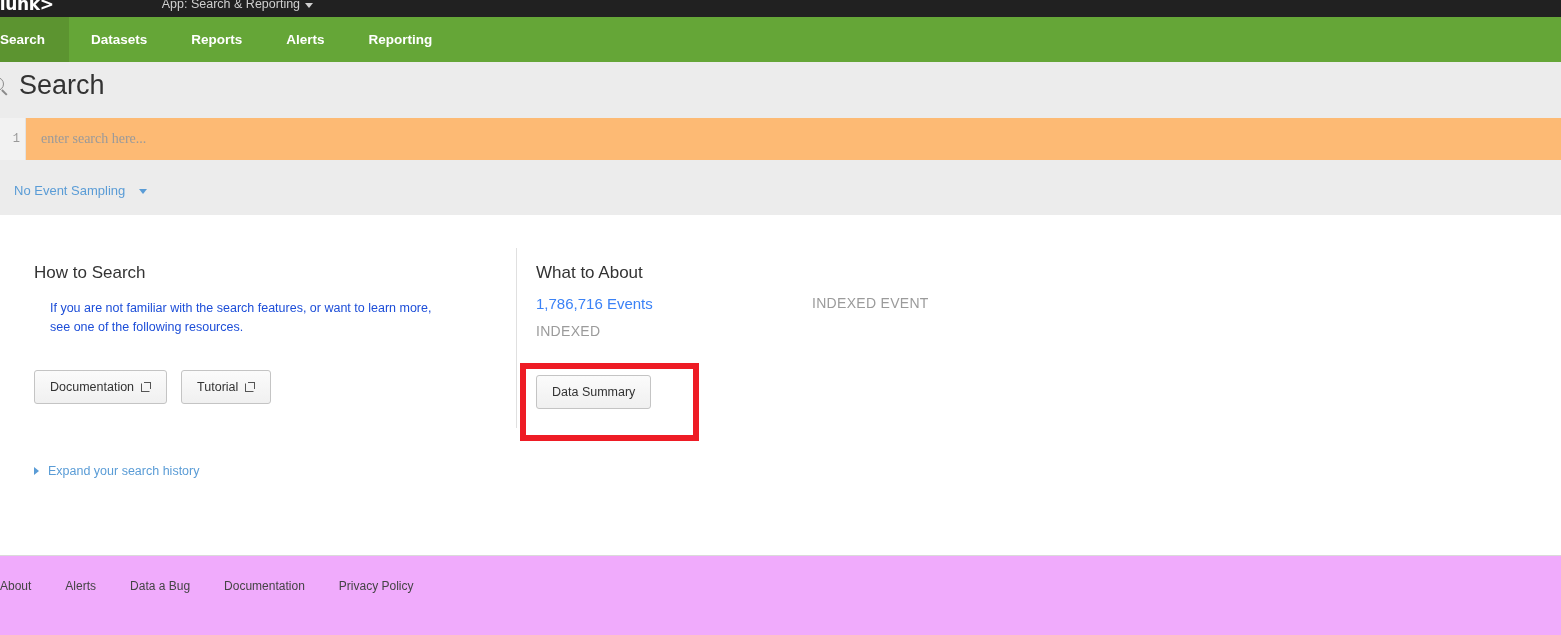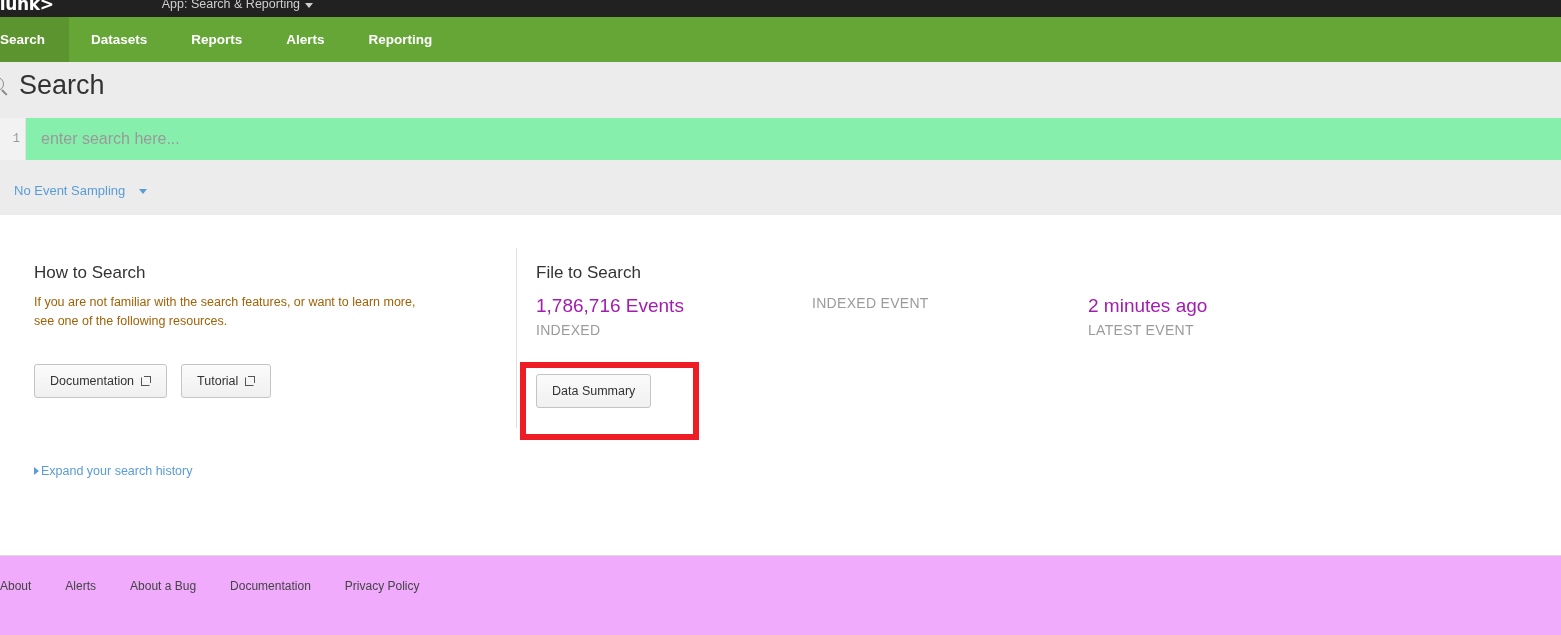--- a/index.html
+++ b/index.html
@@ -156,25 +156,25 @@
     align-items: center;
     justify-content: flex-end;
     padding-right: 5px;
     box-sizing: border-box;
     font-family: "Liberation Mono", monospace;
   }
   .search-input {
     flex: 1;
     border: none;
     outline: none;
-    font-family: Liberation Sans, sans-serif;
-    font-size: 16px;
+    font-family: Liberation Serif, serif;
+    font-size: 14px;
     color: #333333;
     padding-left: 15px;
-    background: #86efac;
+    background: #fdba74;
   }
   .search-input::placeholder {
     color: #9a9a9a;
     opacity: 1;
   }
 
   
   .sampling-bar {
     position: absolute;
     top: 160px; left: 0;
@@ -233,23 +233,23 @@
     width: 900px;
   }
   .sec-title {
     font-size: 17px;
     color: #333333;
     font-weight: normal;
     margin: 0 0 10px 0;
   }
   .sec-body {
     font-size: 12.5px;
-    color: #a16207;
+    color: #1d4ed8;
     line-height: 1.5;
-    margin: 0;
+    margin: 16px;
     width: 405px;
   }
 
   .btn-row {
     margin-top: 33px;
     display: flex;
     gap: 14px;
   }
   .btn {
     background: linear-gradient(#FBFBFB, #F0F0F0);
@@ -292,23 +292,23 @@
 
   
   .stats {
     display: flex;
     margin-top: 12px;
   }
   .stat {
     width: 276px;
   }
   .stat-value {
-    font-size: 19px;
-    color: #a21caf;
-    margin-bottom: 5px;
+    font-size: 15px;
+    color: #3b82f6;
+    margin-bottom: 11px;
   }
   .stat-label {
     font-size: 14px;
     color: #9b9b9b;
     letter-spacing: 0.3px;
   }
 
   .datasum-wrap {
     margin-top: 36px;
     position: relative;
@@ -331,21 +331,21 @@
     top: 240px;
     width: 430px;
   }
   .hist-link {
     margin-top: 9px;
     color: #5A9CD6;
     font-size: 12.5px;
     cursor: pointer;
     display: flex;
     align-items: center;
-    gap: 2px;
+    gap: 9px;
   }
   .hist-link .chev-right {
     display: inline-block;
     width: 0; height: 0;
     border-top: 4.5px solid transparent;
     border-bottom: 4.5px solid transparent;
     border-left: 5.5px solid #5A9CD6;
   }
 
   
@@ -437,33 +437,29 @@
         <span class="ext-icon"></span>
       </button>
       <button class="btn">
         <span>Tutorial</span>
         <span class="ext-icon"></span>
       </button>
     </div>
   </div>
 
   <div class="col-right">
-    <h2 class="sec-title">File to Search</h2>
+    <h2 class="sec-title">What to About</h2>
     <div class="stats">
       <div class="stat">
         <div class="stat-value">1,786,716 Events</div>
         <div class="stat-label">INDEXED</div>
       </div>
       <div class="stat">
         <div class="stat-label">INDEXED EVENT</div>
       </div>
-      <div class="stat">
-        <div class="stat-value">2 minutes ago</div>
-        <div class="stat-label">LATEST EVENT</div>
-      </div>
     </div>
 
     <div class="datasum-wrap">
       <div class="redbox"></div>
       <button class="btn">
         <span>Data Summary</span>
       </button>
     </div>
   </div>
 
@@ -472,17 +468,17 @@
       <span class="chev-right"></span>
       <span>Expand your search history</span>
     </div>
   </div>
 </div>
 
 <div class="footer">
   <div class="footer-links">
     <span class="footer-link">About</span>
     <span class="footer-link">Alerts</span>
-    <span class="footer-link">About a Bug</span>
+    <span class="footer-link">Data a Bug</span>
     <span class="footer-link">Documentation</span>
     <span class="footer-link">Privacy Policy</span>
   </div>
 </div>
 
 </body></html>

